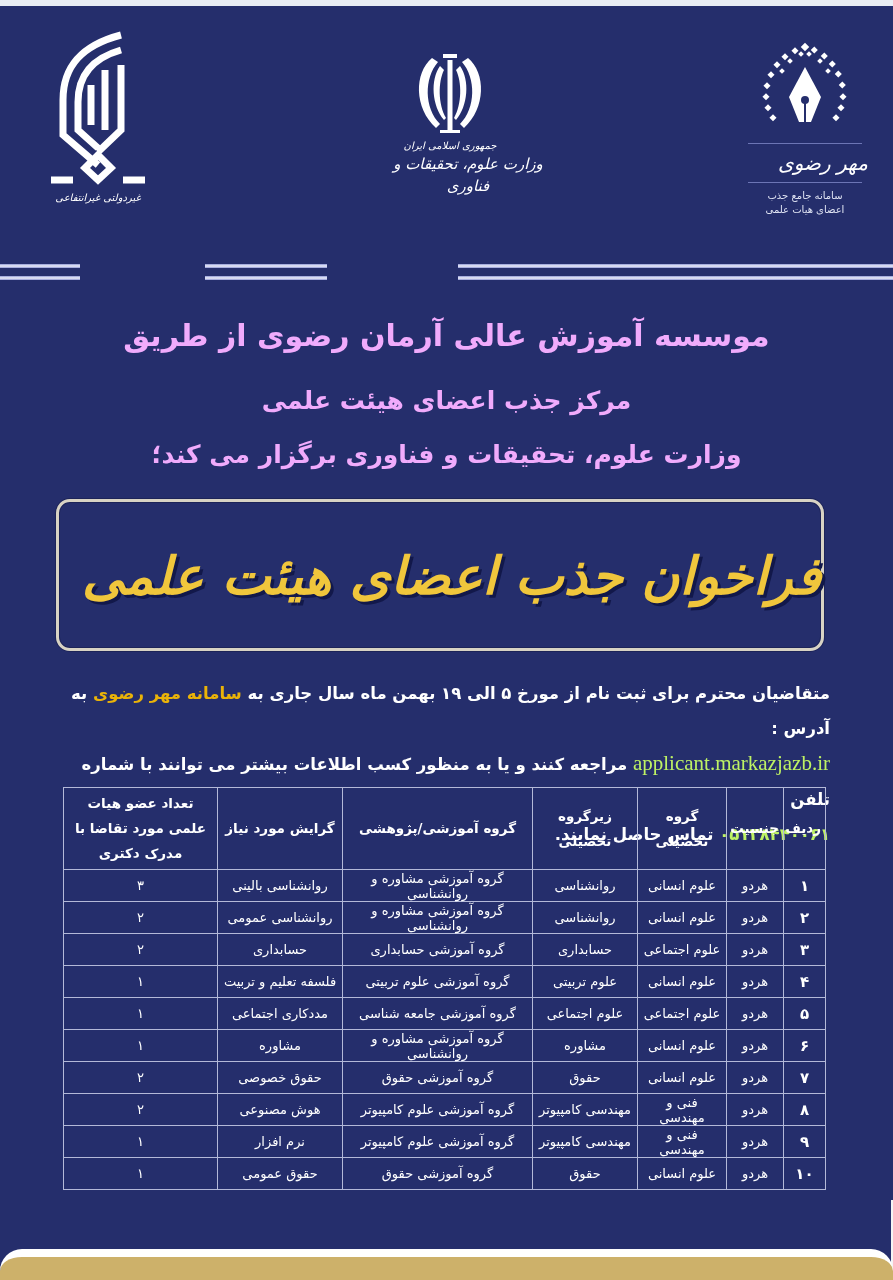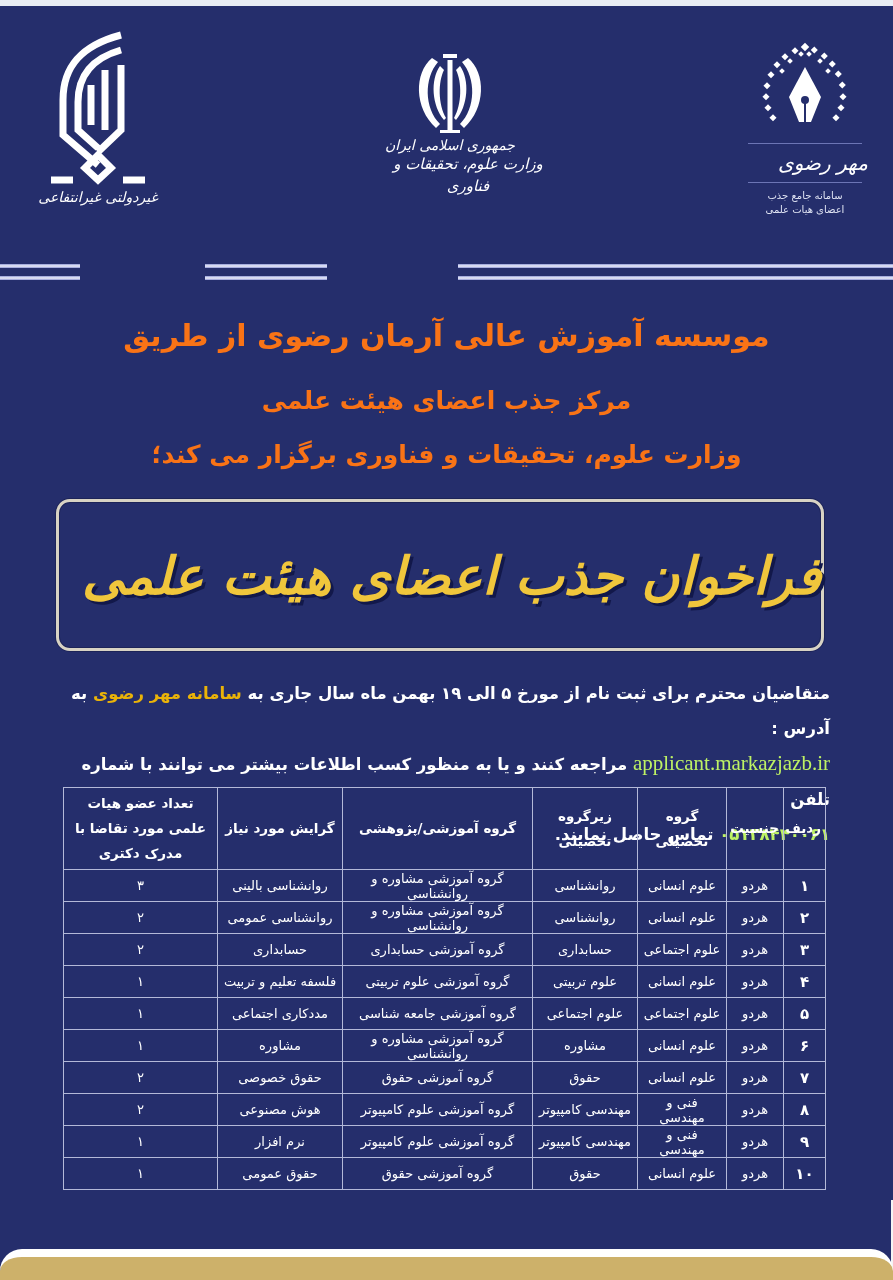--- a/index.html
+++ b/index.html
@@ -12,40 +12,40 @@
     }
     .top-strip { position: absolute; left: 0; top: 0; width: 893px; height: 6px; background: #e9edf4; }
 
     
     .logo { position: absolute; text-align: center; color: #fff; }
     .logo-left { left: 18px; top: 30px; width: 160px; }
     .logo-center { left: 350px; top: 48px; width: 200px; }
     .logo-right { left: 740px; top: 42px; width: 130px; }
     .logo svg { display: block; margin: 0 auto; }
     .logo-cap { font-family: "DejaVu Serif", serif; font-style: italic; font-size: 13px; line-height: 20px; direction: rtl; }
-    .logo-cap.small { font-size: 14px; line-height: 15px; }
+    .logo-cap.small { font-size: 10px; line-height: 15px; }
     .logo-cap.med { font-size: 15px; line-height: 22px; margin-left: 36px; }
     .logo-cap.sans { font-family: "DejaVu Sans", sans-serif; font-style: normal; font-size: 10px; line-height: 14px; color: #dfe3f3; }
     .logo-divider { height: 1px; background: #6c75b5; margin: 6px 8px; }
 
     
     .stripe { position: absolute; height: 18px; }
     .stripe::before, .stripe::after {
       content: ""; position: absolute; left: 0; right: 0; height: 4px;
       background: linear-gradient(#8f97d4, #eef0fb, #8f97d4);
     }
     .stripe::before { top: 0; }
     .stripe::after { top: 12px; }
     .stripe-left { left: 0; top: 264px; width: 80px; }
     .stripe-center { left: 205px; top: 264px; width: 122px; }
     .stripe-right { left: 458px; top: 264px; width: 435px; }
     .stripe-left { width: 80px; }
 
     
-    .headline { position: absolute; left: 40px; width: 813px; text-align: center; direction: rtl; font-weight: bold; color: #f97316; }
+    .headline { position: absolute; left: 40px; width: 813px; text-align: center; direction: rtl; font-weight: bold; color: #f0abfc; }
     .h1 { top: 318px; font-size: 30px; }
     .h2 { top: 386px; font-size: 25px; }
     .h3 { top: 440px; font-size: 25px; }
 
     
     .call-box {
       position: absolute; left: 56px; top: 499px; width: 768px; height: 152px;
       border: 3px solid #d8d3c4; border-radius: 14px;
       box-shadow: 0 0 0 1px #1d2458, inset 0 0 0 1px #1d2458;
       display: flex; align-items: center; justify-content: flex-end;

